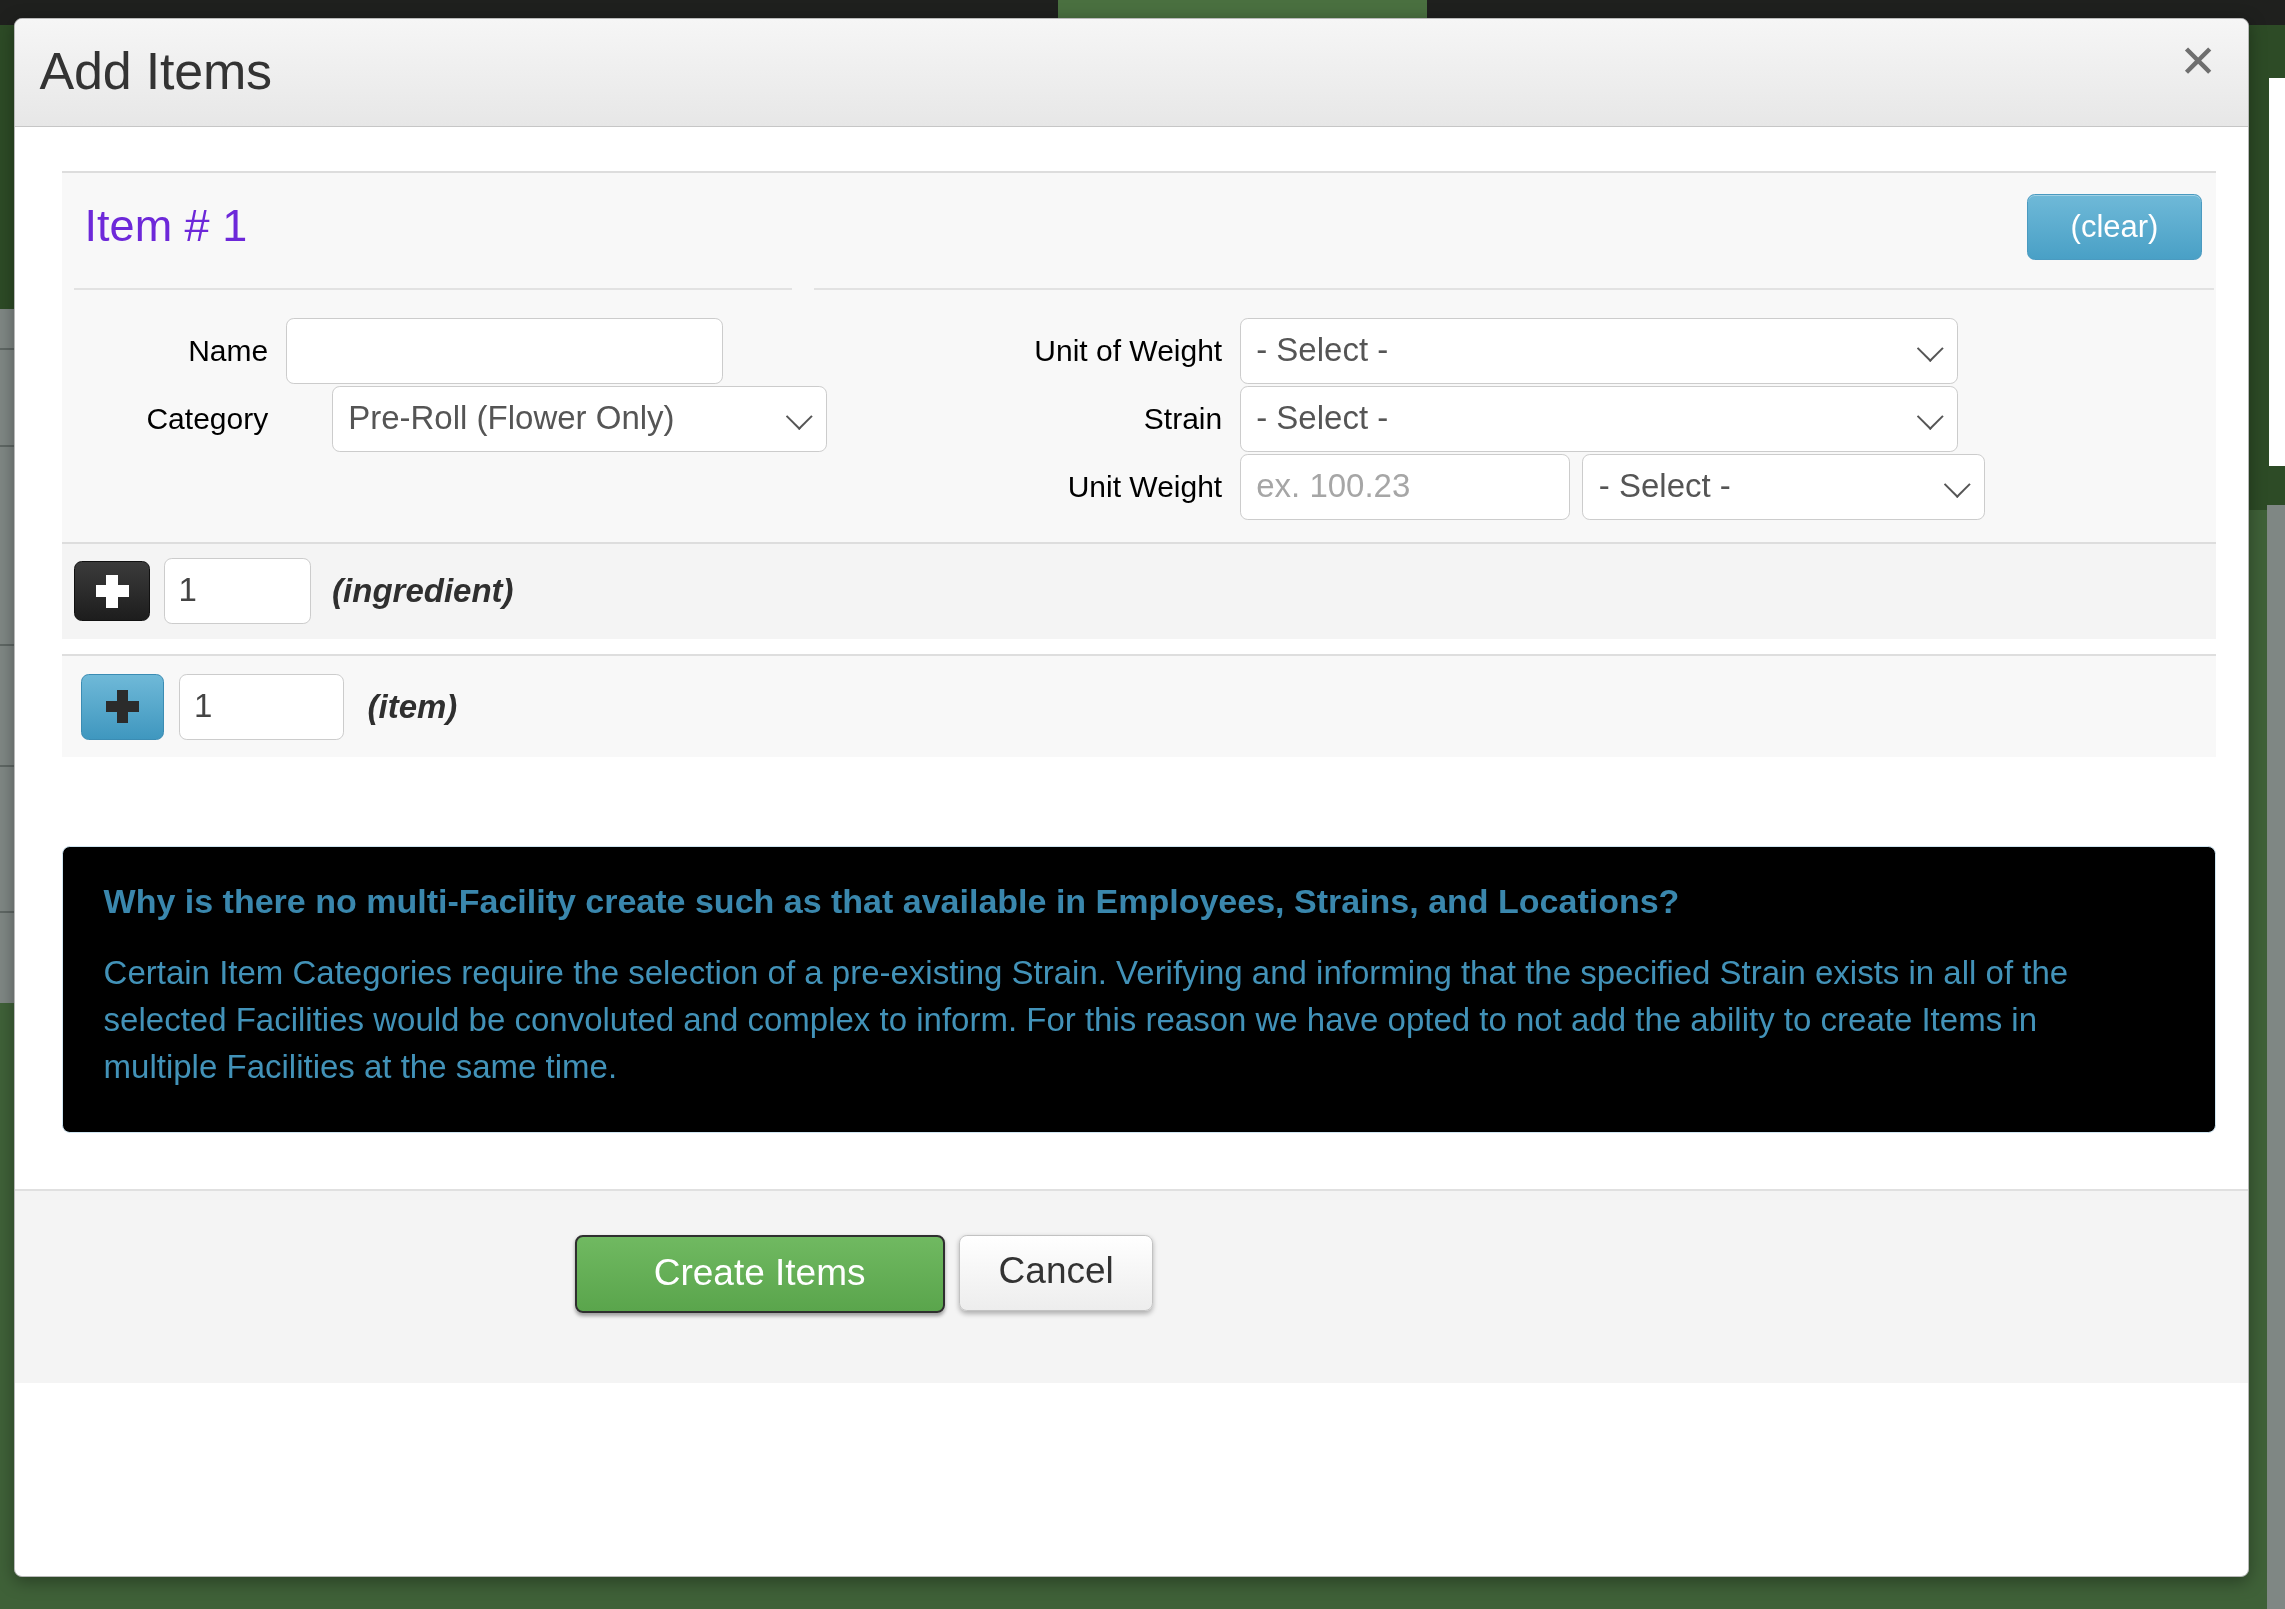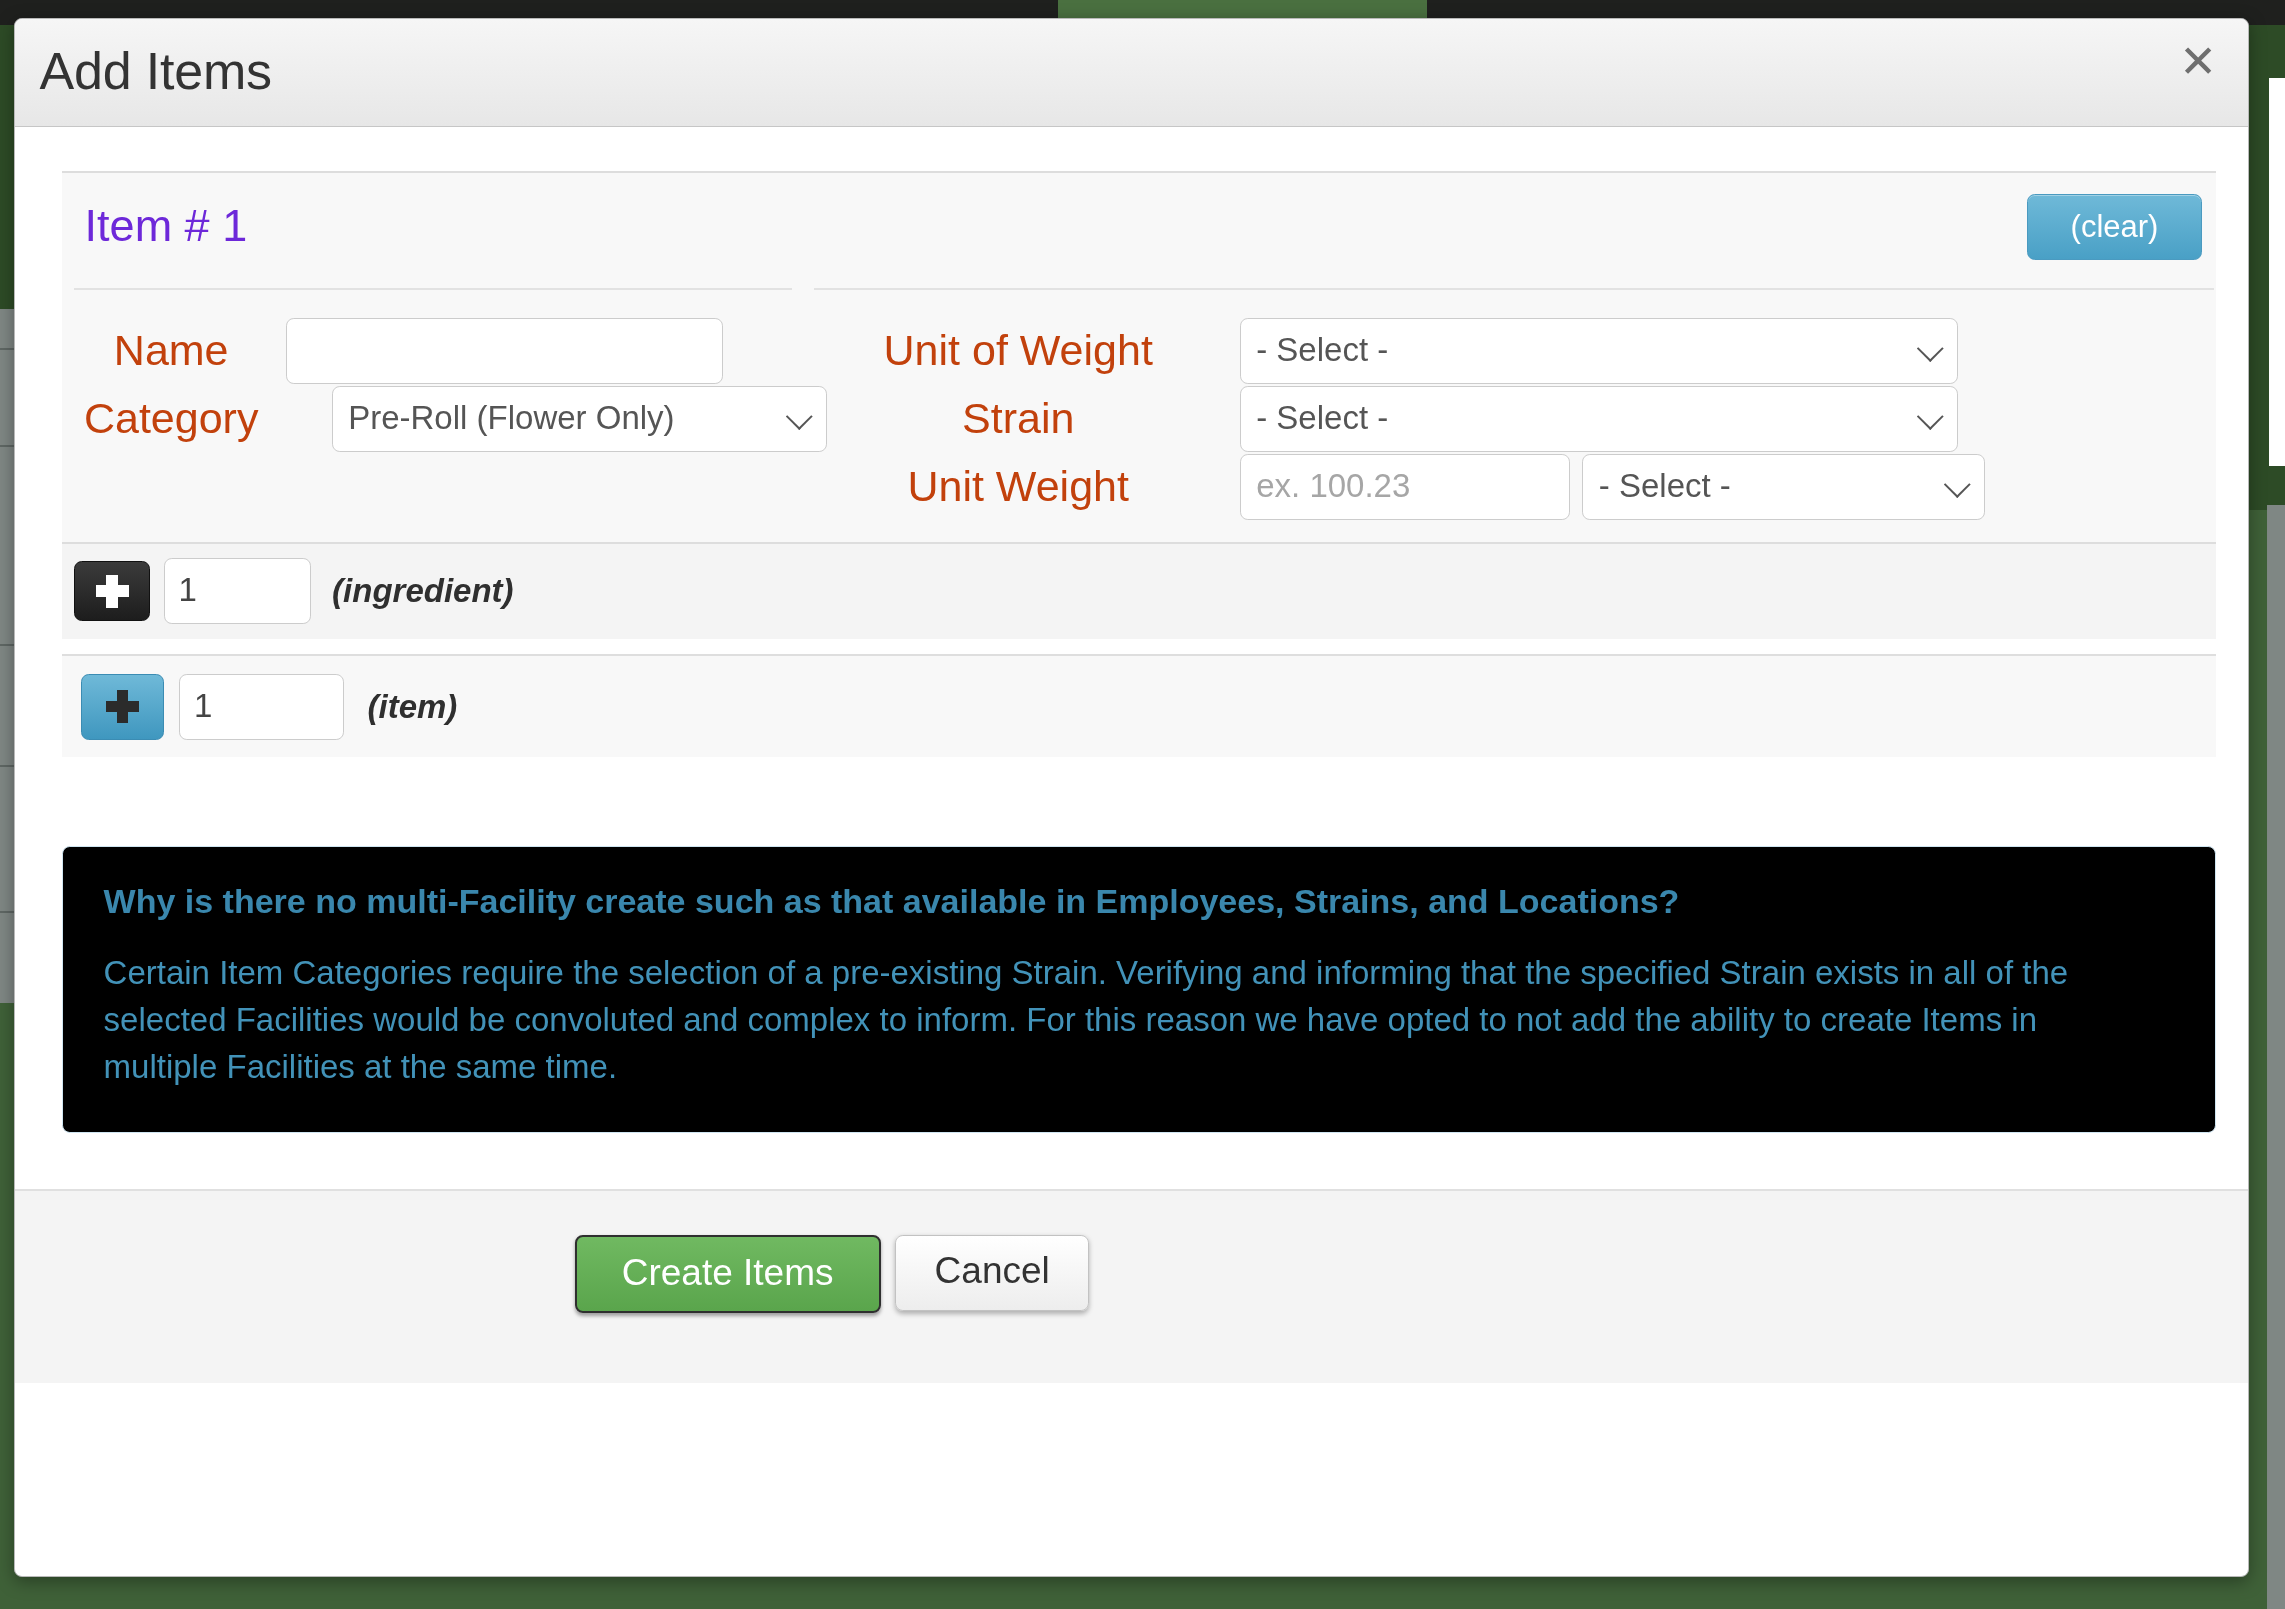--- a/index.html
+++ b/index.html
@@ -168,23 +168,23 @@
   .col-gap   { width: 22px; }
   .col-right { flex: 1; margin-right: 1.9px; }
 
   .field-line {
     position: absolute;
     display: flex;
     align-items: center;
     height: 68px;
   }
   .field-label {
-    font-size: 43px;
-    color: #c2410c;
-    text-align: center;
+    font-size: 30px;
+    color: #000000;
+    text-align: right;
     padding-right: 17.5px;
     white-space: nowrap;
   }
   .ctrl {
     box-sizing: border-box;
     background: #ffffff;
     border: 1.9px solid #cccccc;
     border-radius: 7.8px;
     height: 66px;
     font-size: 33px;
@@ -336,21 +336,21 @@
   }
   .btn {
     box-sizing: border-box;
     font-size: 37px;
     border-radius: 7.8px;
     cursor: pointer;
     text-align: center;
     font-family: "Liberation Sans", sans-serif;
   }
   .btn-create {
-    width: 306px;
+    width: 370px;
     height: 78px;
     line-height: 72px;
     color: #ffffff;
     background: linear-gradient(to bottom, #70b961 0%, #5aa54c 100%);
     border: 2.9px solid #2f2f2f;
     box-shadow: 0 2.9px 3.9px rgba(0,0,0,0.35);
   }
   .btn-cancel {
     margin-left: 14.6px;
     width: 194px;

